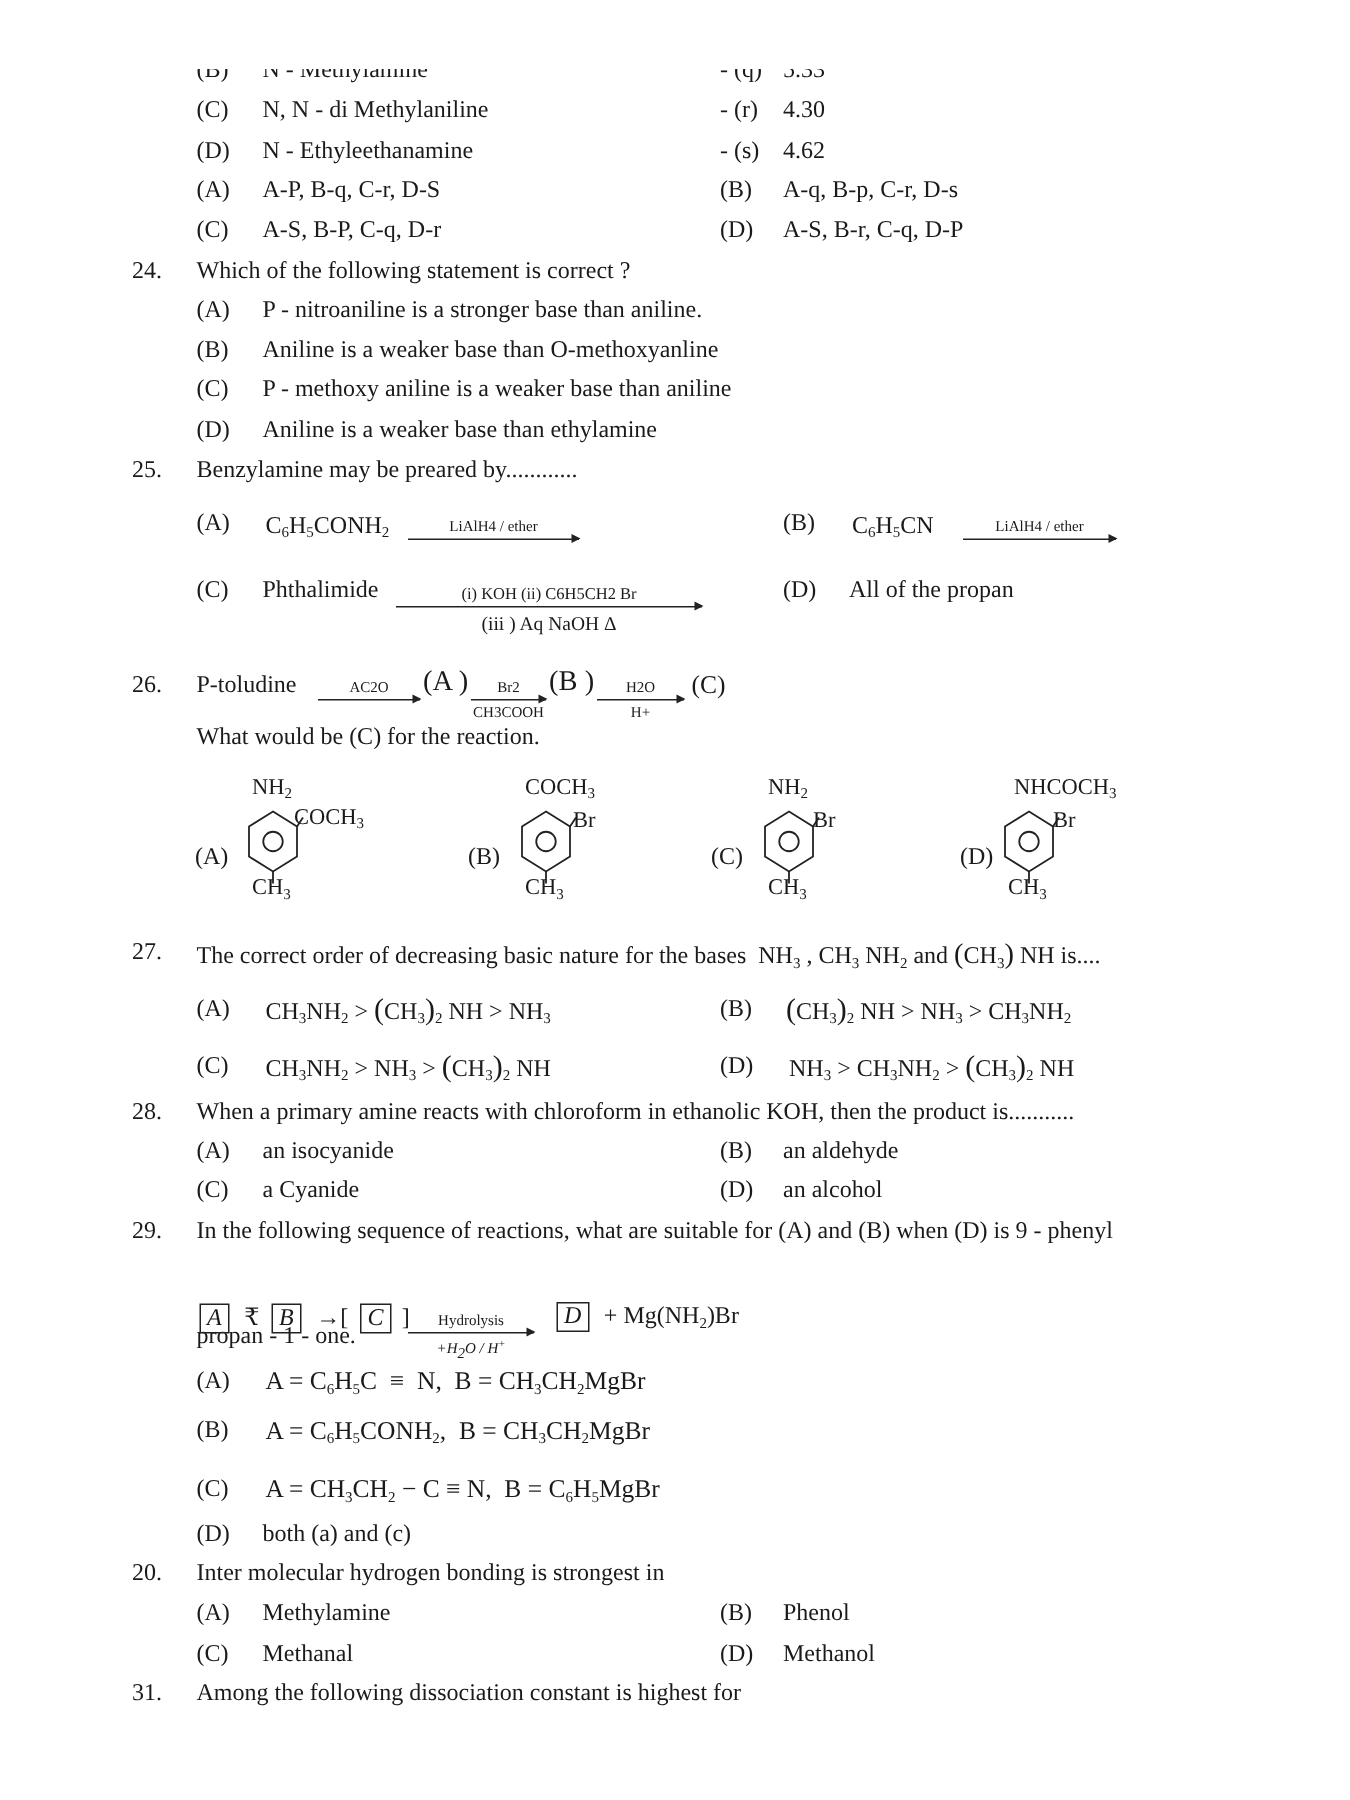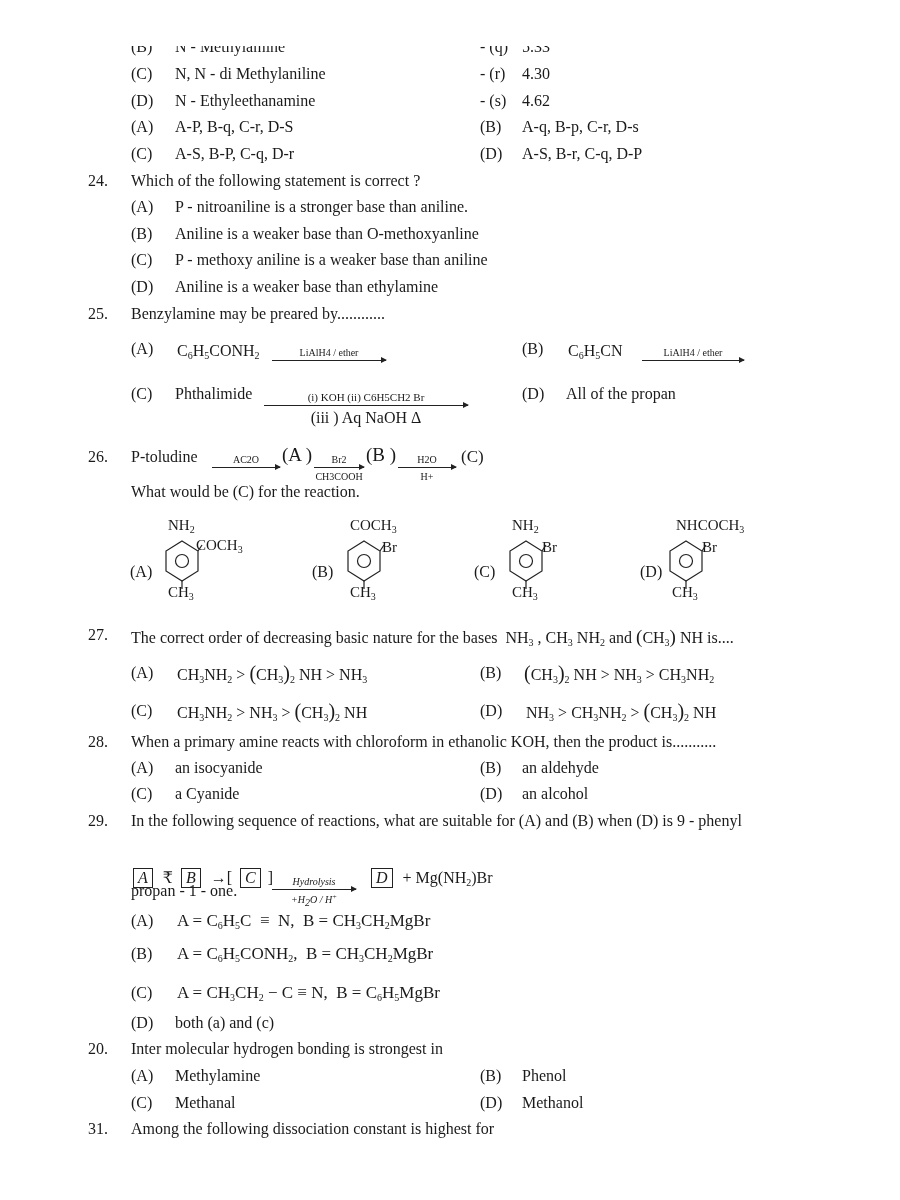--- a/index.html
+++ b/index.html
@@ -95,21 +95,21 @@
       <span class="line"></span>
     </span>
   </div>
 
   <div class="abs opt-l" style="top:385px">(C)</div>
   <div class="abs" style="top:385px;left:175px">Phthalimide</div>
   <div class="abs" style="top:395px;left:264px">
     <span class="arrow" style="width:204px">
       <span class="above" style="font-size:11px">(i) KOH (ii) C6H5CH2 Br</span>
       <span class="line"></span>
-      <span class="below" style="font-size:16px">(iii ) Aq NaOH Δ</span>
+      <span class="below" style="font-size:13px">(iii ) Aq NaOH Δ</span>
     </span>
   </div>
   <div class="abs" style="top:385px;left:522px">(D)</div>
   <div class="abs" style="top:385px;left:566px">All of the propan</div>
 </div>
 
 <div>
   <div class="abs qnum" style="top:448px">26.</div>
   <div class="abs qtext" style="top:448px">P-toludine</div>
   <div class="abs" style="top:457px;left:212px">
@@ -226,21 +226,21 @@
   <div class="abs" style="top:868px;left:133px">
     <span class="box">A</span>
     <span style="margin:0 4px 0 6px">₹</span>
     <span class="box">B</span>
     <span style="margin-left:6px">→[</span>
     <span class="box" style="margin-left:4px">C</span>
     <span style="margin-left:3px">]</span>
   </div>
   <div class="abs" style="top:879px;left:272px">
     <span class="arrow" style="width:84px">
-      <span class="above" style="font-style:italic">Hydrolysis</span>
+      <span class="above" style="">Hydrolysis</span>
       <span class="line"></span>
       <span class="below" style="font-style:italic">+H<sub>2</sub>O / H<sup style="font-size:7px">+</sup></span>
     </span>
   </div>
   <div class="abs" style="top:868px;left:371px">
     <span class="box">D</span>
     <span style="margin-left:6px">+ Mg(NH<sub>2</sub>)Br</span>
   </div>
 
   <div class="abs opt-l" style="top:912px">(A)</div>

